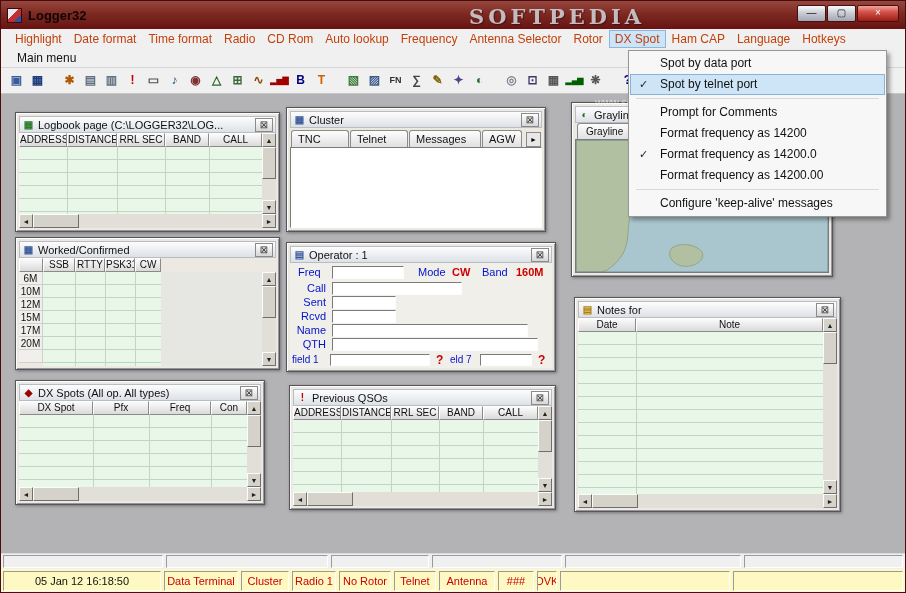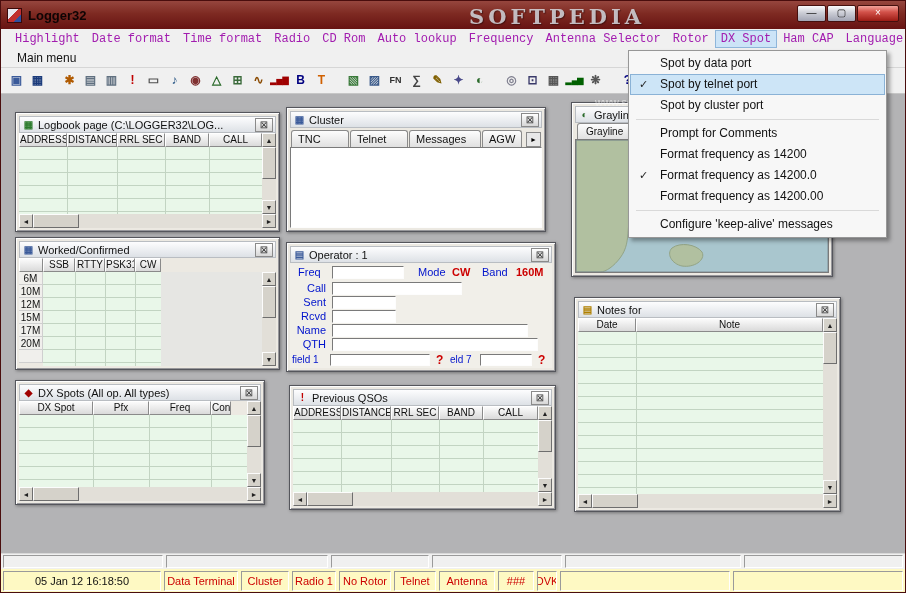--- a/index.html
+++ b/index.html
@@ -11,21 +11,21 @@
   .titlebar{position:relative;height:28px;background:linear-gradient(180deg,#96463e 0%,#7e2a22 45%,#671312 100%);display:flex;align-items:center;padding:0 6px;}
   .appicon{width:15px;height:15px;border:1px solid #3a0a0a;background:linear-gradient(135deg,#e8e8f0 0 40%,#c03030 40% 70%,#3050a0 70%);flex:none;}
   .apptitle{margin-left:6px;font-size:13px;color:#0e0404;font-weight:bold;}
   .wm-big{position:absolute;left:468px;top:3px;font-family:"DejaVu Serif",serif;font-size:21px;font-weight:bold;letter-spacing:4px;color:rgba(214,216,222,.85);text-shadow:1px 1px 1px rgba(40,10,10,.55);}
   .winbtns{position:absolute;right:6px;top:4px;display:flex;gap:1px;}
   .wb{width:29px;height:17px;border:1px solid #45100e;border-radius:2px;background:linear-gradient(#fbfbfd,#ccced6 45%,#a2a5b4);font-size:10px;line-height:14px;text-align:center;color:#222;}
   .wb.close{width:42px;background:linear-gradient(#f2a39b,#d3524a 40%,#9c1b14);color:#fff;}
 
   
   .menubar{background:#f0f0f0;border-bottom:1px solid #d6d6d6;}
-  .menurow1{display:flex;height:20px;align-items:center;padding-left:8px;font-size:12px;color:#a21caf;font-family:Liberation Mono, monospace;}
+  .menurow1{display:flex;height:20px;align-items:center;padding-left:8px;font-size:12px;color:#c2410c;}
   .menuitem{padding:2px 6px;white-space:nowrap;}
   .menuitem.active{background:#cce4f7;border:1px solid #8eb6da;padding:1px 5px;}
   .menurow2{height:18px;display:flex;align-items:center;padding-left:10px;font-size:12px;color:#111;}
   .toolbar{height:26px;background:#f0f0f0;border-bottom:1px solid #c6c6c6;display:flex;align-items:center;padding-left:5px;}
   .ticon{width:21px;height:19px;flex:none;text-align:center;font-size:12px;line-height:19px;font-weight:bold;cursor:default;}
   .tgap{width:11px;flex:none;}
 
   
   .mdi{position:relative;height:459px;background:#b3b3b5;overflow:hidden;}
   .wm-small{position:absolute;left:594px;top:2px;font-size:11px;color:rgba(245,245,245,.6);z-index:5;}
@@ -347,21 +347,21 @@
         <span class="cwicon" style="color:#a00000">◆</span>
         <span class="cwttl">DX Spots (All op. All types)</span>
         <span class="cwbtn">⊠</span>
       </div>
       <div class="trow">
         <div class="tcol">
           <div class="thead">
             <div class="th" style="width:74px">DX Spot</div>
             <div class="th" style="width:56px">Pfx</div>
             <div class="th" style="width:62px">Freq</div>
-            <div class="th" style="width:20px">Con</div>
+            <div class="th" style="width:36px">Con</div>
           </div>
           <div class="grid">
             <i class="vl" style="left:74px"></i>
             <i class="vl" style="left:130px"></i>
             <i class="vl" style="left:192px"></i>
           </div>
         </div>
         <div class="vscroll">
           <span class="sb">▲</span>
           <span class="thumbv"></span>
@@ -412,21 +412,20 @@
         <span class="spacer"></span>
         <span class="sb">►</span>
       </div>
     </div>
 
   </div>
 
   <div class="dropdown">
     <div class="mitem"><span>Spot by data port</span></div>
     <div class="mitem hl"><span class="chk">✓</span><span>Spot by telnet port</span></div>
-    <div class="mitem"><span>Spot by cluster port</span></div>
     <div class="msep"></div>
     <div class="mitem"><span>Prompt for Comments</span></div>
     <div class="mitem"><span>Format frequency as 14200</span></div>
     <div class="mitem"><span class="chk">✓</span><span>Format frequency as 14200.0</span></div>
     <div class="mitem"><span>Format frequency as 14200.00</span></div>
     <div class="msep"></div>
     <div class="mitem"><span>Configure 'keep-alive' messages</span></div>
   </div>
 
   <div class="statustop">

